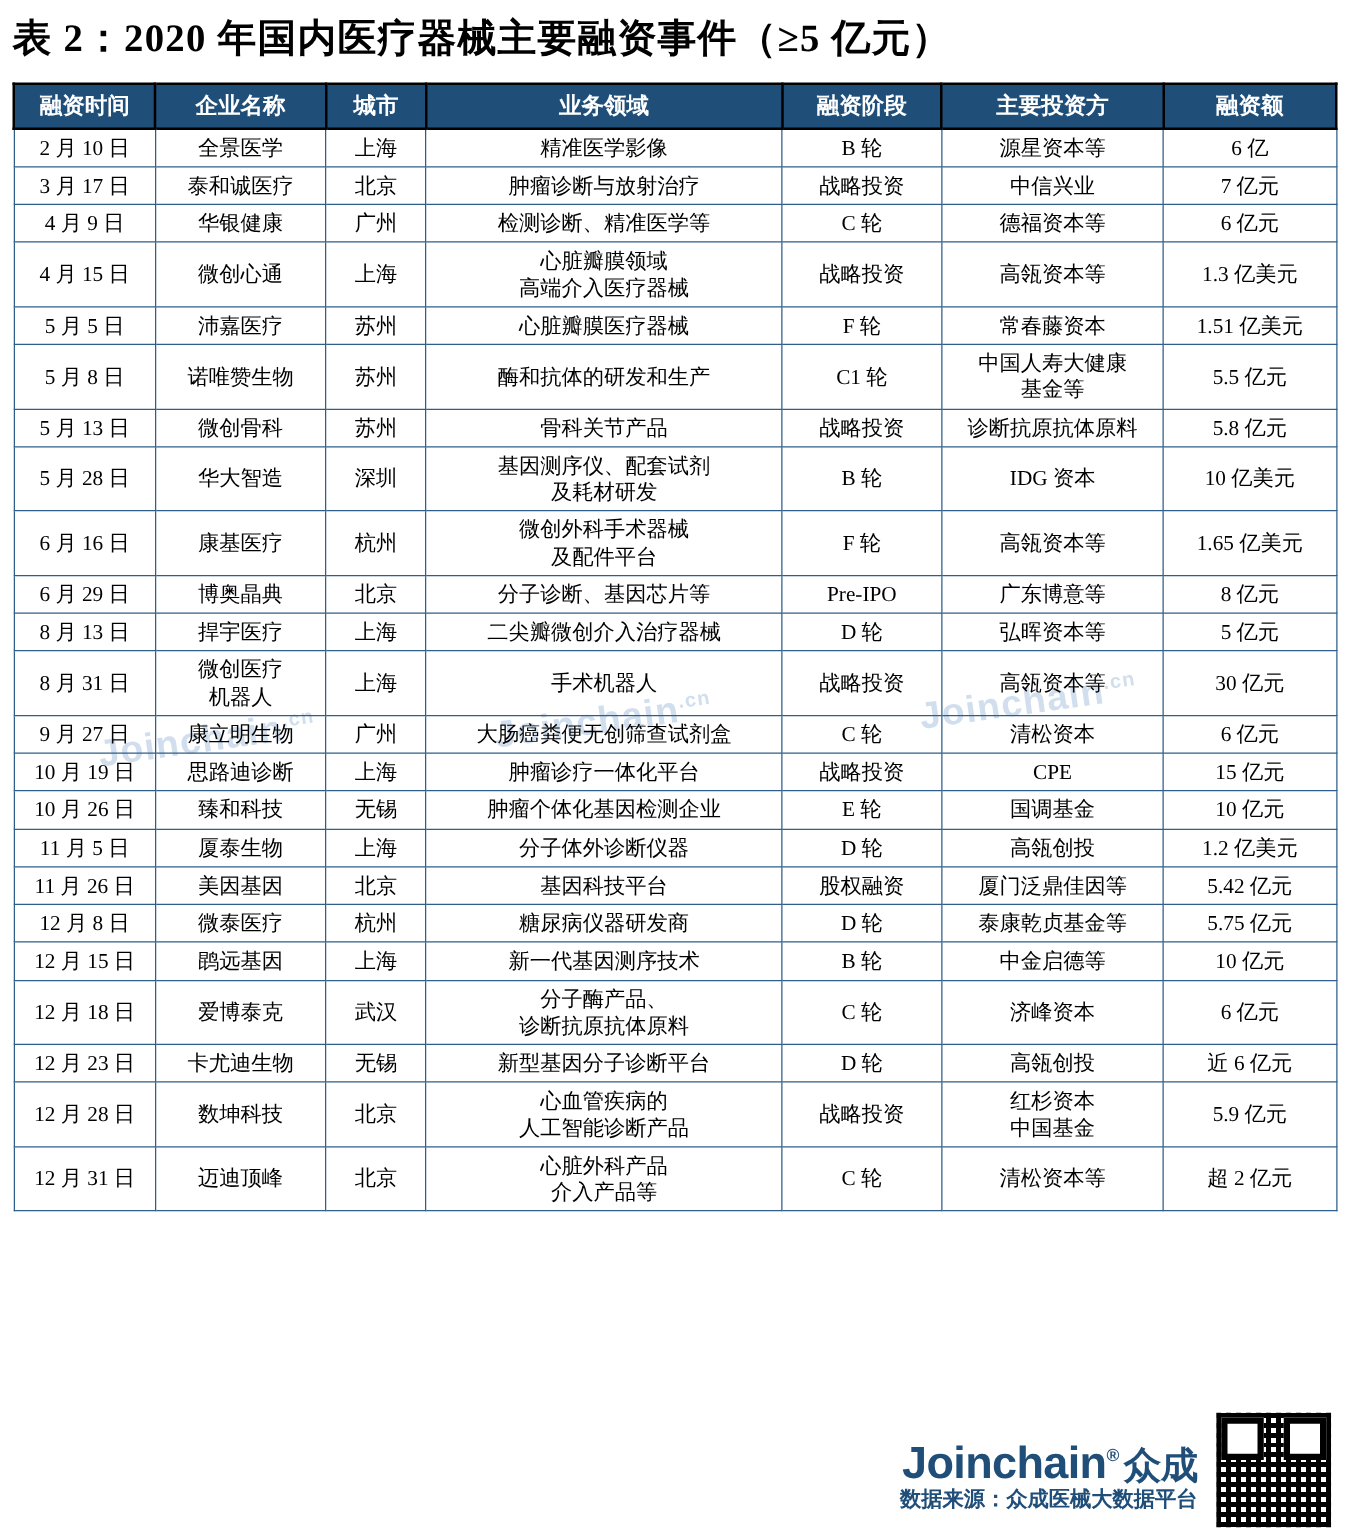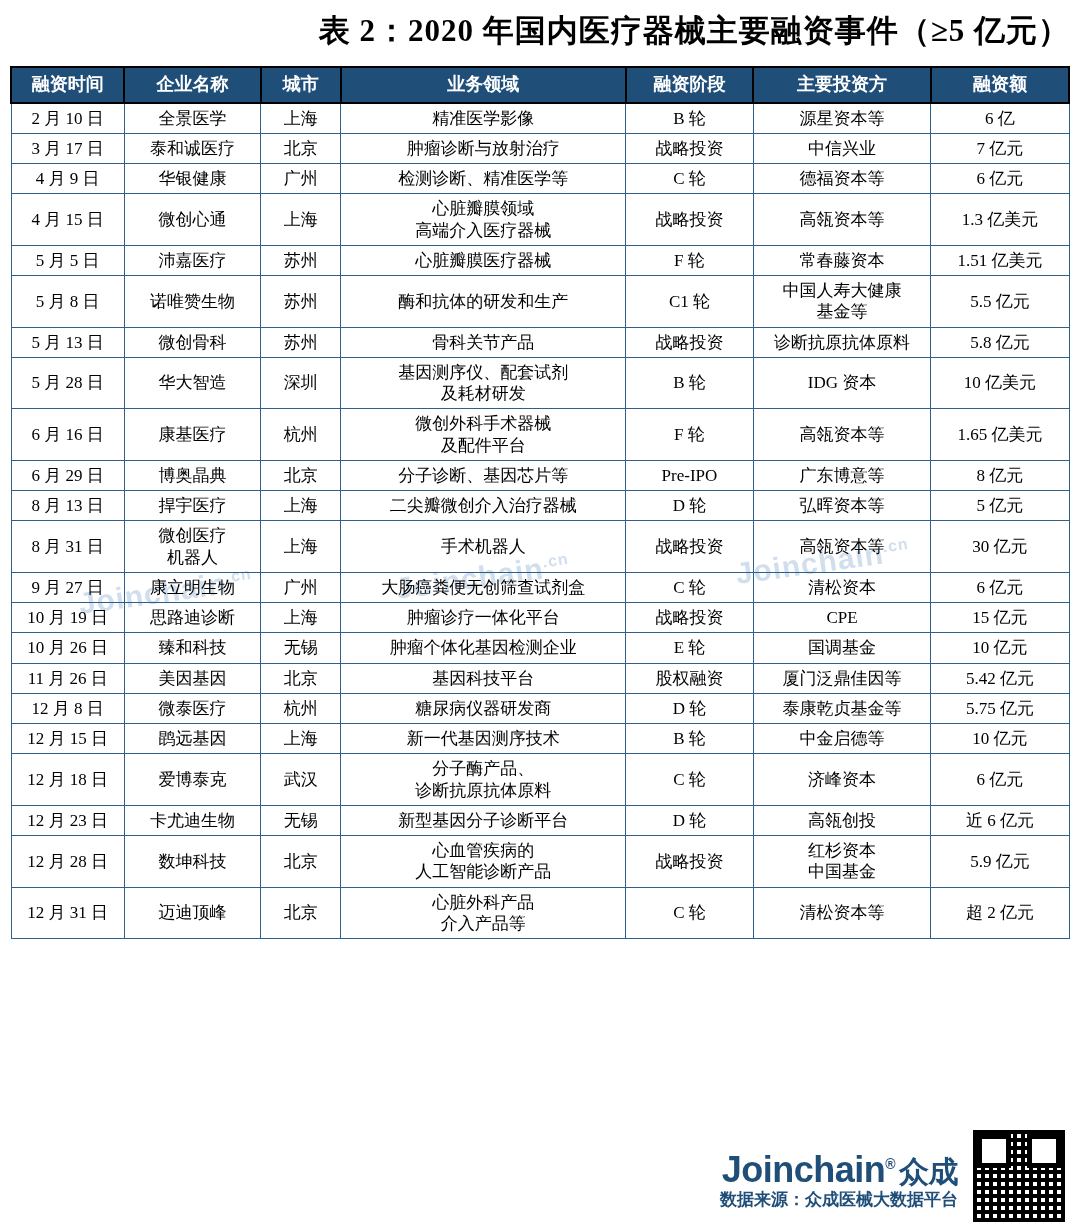--- a/index.html
+++ b/index.html
@@ -16,21 +16,21 @@
     overflow: hidden;
   }
   .page {
     width: 1080px;
     height: 1231px;
     position: relative;
     box-sizing: border-box;
     padding: 0 10px;
   }
   .title {
-    text-align: right;
+    text-align: left;
     font-size: 31px;
     font-weight: bold;
     letter-spacing: 1px;
     padding: 10px 0 14px 0;
     font-family: "Liberation Serif", "DejaVu Serif", serif;
   }
   table.fin-table {
     width: 1060px;
     border-collapse: collapse;
     table-layout: fixed;
@@ -298,20 +298,29 @@
         <tr>
           <td class="c0">10 月 26 日</td>
           <td class="c1">臻和科技</td>
           <td class="c2">无锡</td>
           <td class="c3">肿瘤个体化基因检测企业</td>
           <td class="c4">E 轮</td>
           <td class="c5">国调基金</td>
           <td class="c6">10 亿元</td>
         </tr>
         <tr>
+          <td class="c0">11 月 5 日</td>
+          <td class="c1">厦泰生物</td>
+          <td class="c2">上海</td>
+          <td class="c3">分子体外诊断仪器</td>
+          <td class="c4">D 轮</td>
+          <td class="c5">高瓴创投</td>
+          <td class="c6">1.2 亿美元</td>
+        </tr>
+        <tr>
           <td class="c0">11 月 26 日</td>
           <td class="c1">美因基因</td>
           <td class="c2">北京</td>
           <td class="c3">基因科技平台</td>
           <td class="c4">股权融资</td>
           <td class="c5">厦门泛鼎佳因等</td>
           <td class="c6">5.42 亿元</td>
         </tr>
         <tr>
           <td class="c0">12 月 8 日</td>

